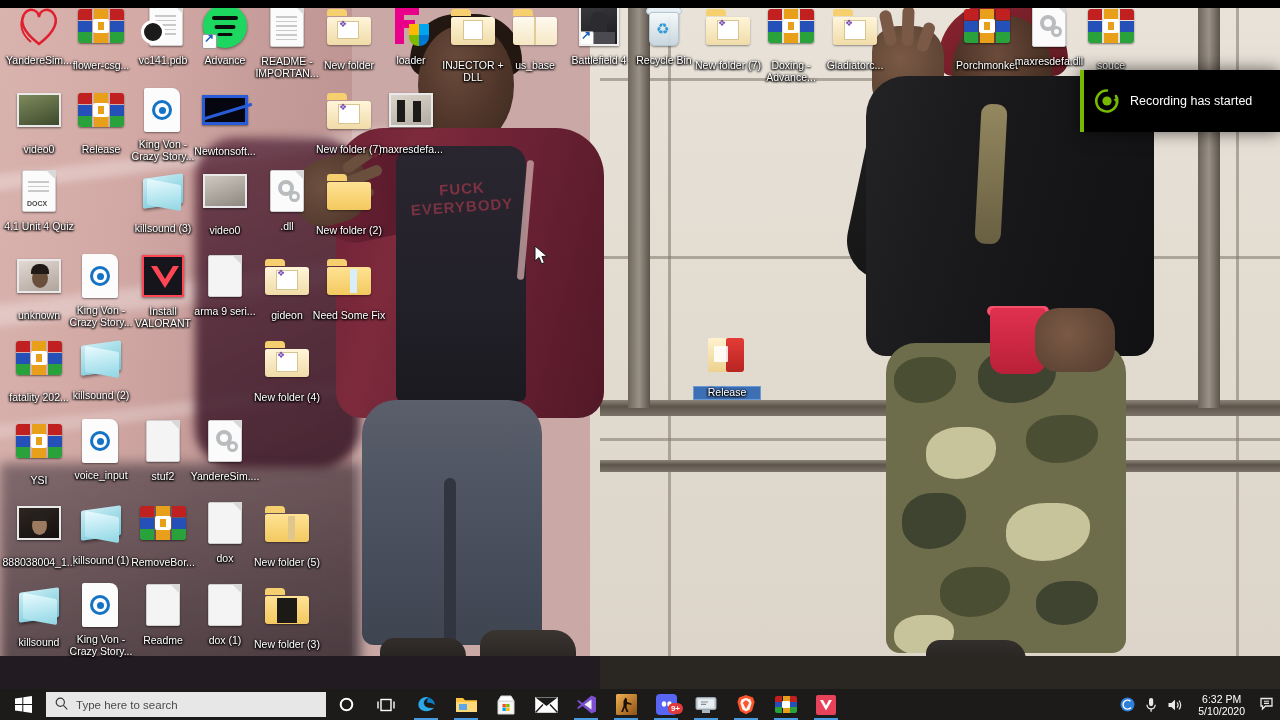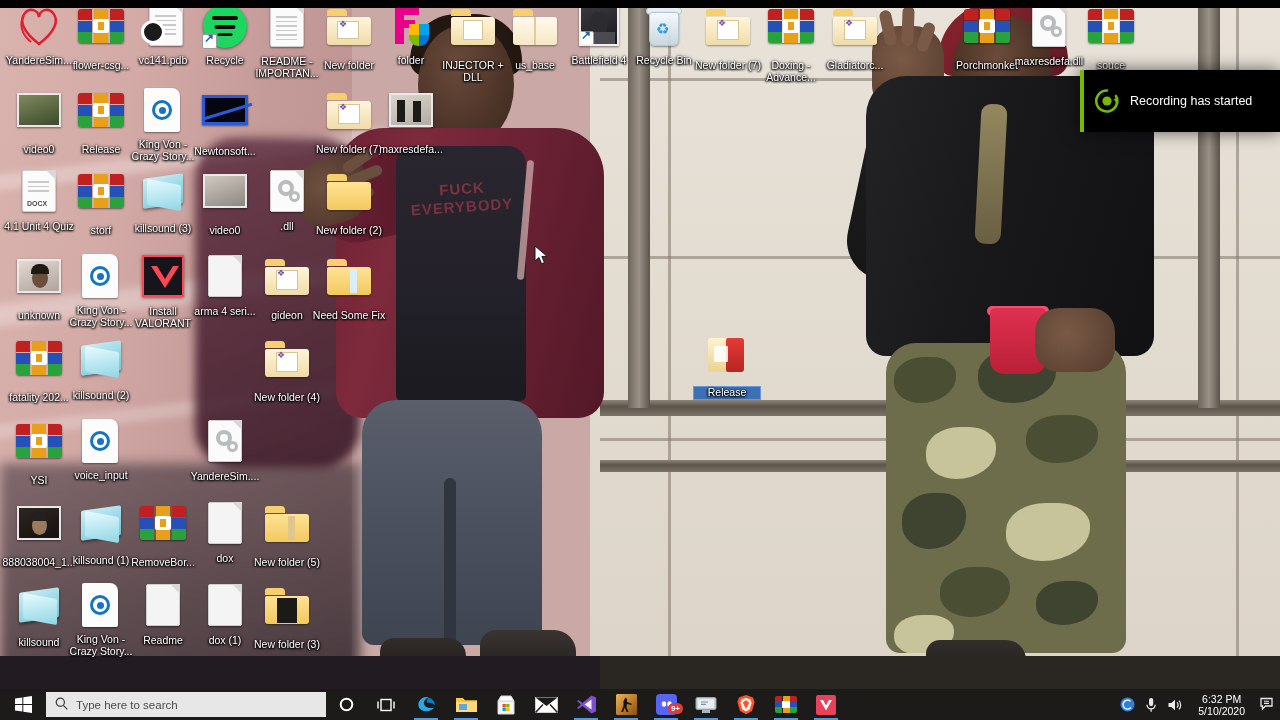--- a/index.html
+++ b/index.html
@@ -310,21 +310,21 @@
 
   <div class="icon" style="left:186px;top:2px;">
     <div class="glyph">
       <div class="spotify">
         <b style="top:12px;width:26px;height:4px;"></b>
         <b style="top:21px;width:21px;height:3.5px;"></b>
         <b style="top:29px;width:15px;height:3px;"></b>
         <span class="shortcut" style="left:-1px;bottom:-1px;"></span>
       </div>
     </div>
-    <div class="lbl">Recycle</div>
+    <div class="lbl">Advance</div>
   </div>
 
   <div class="icon" style="left:248px;top:2px;">
     <div class="glyph">
       <div class="doc" style="margin-left:7px;">
           <div class="lines">
             <b></b>
             <b></b>
             <b></b>
             <b></b>
@@ -355,21 +355,21 @@
         <div style="position:absolute;left:13px;top:2px;width:17px;height:9px;background:#e8008a;"></div>
         <div style="position:absolute;left:13px;top:16px;width:13px;height:8px;background:#e8008a;"></div>
         <div style="position:absolute;left:20px;top:20px;width:20px;height:22px;border-radius:0 0 9px 9px;overflow:hidden;">
           <div style="position:absolute;left:0;top:0;width:10px;height:11px;background:#ffb900;"></div>
           <div style="position:absolute;left:10px;top:0;width:10px;height:11px;background:#00a4ef;"></div>
           <div style="position:absolute;left:0;top:11px;width:10px;height:11px;background:#7fba00;"></div>
           <div style="position:absolute;left:10px;top:11px;width:10px;height:11px;background:#0078d4;"></div>
         </div>
       </div>
     </div>
-    <div class="lbl">folder</div>
+    <div class="lbl">loader</div>
   </div>
 
   <div class="icon" style="left:434px;top:2px;">
     <div class="glyph">
       <div class="folder">
           <div class="tab"></div>
           <div class="front" style="background:linear-gradient(180deg,#fff5da,#f0dca8)"></div>
       <div style="position:absolute;left:12px;top:11px;width:20px;height:20px;background:#fff;border:1px solid #d6c590;"></div>
         </div>
     </div>
@@ -573,251 +573,239 @@
             <b></b>
             <b></b>
             <b></b>
           </div>
         <div style="position:absolute;left:4px;bottom:4px;font-size:7px;font-weight:bold;color:#4a4a4a;">DOCX</div>
         </div>
     </div>
     <div class="lbl">4.1 Unit 4 Quiz</div>
   </div>
 
-  <div class="icon" style="left:62px;top:167px;">
+
+  <div class="icon" style="left:124px;top:167px;">
+    <div class="glyph">
+      <div class="killsound">
+          <div class="pg"></div>
+          <div class="pg2"></div>
+        </div>
+    </div>
+    <div class="lbl">killsound (3)</div>
+  </div>
+
+  <div class="icon" style="left:186px;top:167px;">
+    <div class="glyph">
+      <div class="pic" style="background:linear-gradient(160deg,#cfc9c2,#8e877f);"></div>
+    </div>
+    <div class="lbl">video0</div>
+  </div>
+
+  <div class="icon" style="left:248px;top:167px;">
+    <div class="glyph">
+      <div class="doc gearsdoc" style="margin-left:7px;">
+          <div class="g1"></div>
+          <div class="g2"></div>
+        </div>
+    </div>
+    <div class="lbl">.dll</div>
+  </div>
+
+  <div class="icon" style="left:310px;top:167px;">
+    <div class="glyph">
+      <div class="folder">
+          <div class="tab"></div>
+          <div class="front" style="background:linear-gradient(180deg,#ffe294,#f3c95f)"></div>
+        </div>
+    </div>
+    <div class="lbl">New folder (2)</div>
+  </div>
+
+  <div class="icon" style="left:0px;top:252px;">
+    <div class="glyph">
+      <div class="pic" style="background:linear-gradient(160deg,#e2d9d2,#b0a49c);">
+        <div style="position:absolute;left:13px;top:7px;width:16px;height:20px;border-radius:50%;background:#6b4f3d;"></div>
+        <div style="position:absolute;left:12px;top:3px;width:18px;height:10px;border-radius:8px 8px 0 0;background:#1f1a16;"></div>
+      </div>
+    </div>
+    <div class="lbl">unknown</div>
+  </div>
+
+  <div class="icon" style="left:62px;top:252px;">
+    <div class="glyph">
+      <div class="kingvon" style="margin-left:5px;">
+          <div class="ring"></div>
+          <div class="dot"></div>
+        </div>
+    </div>
+    <div class="lbl">King Von - Crazy Story...</div>
+  </div>
+
+  <div class="icon" style="left:124px;top:252px;">
+    <div class="glyph">
+        <div class="valorant"></div>
+      </div>
+    <div class="lbl">Install VALORANT</div>
+  </div>
+
+  <div class="icon" style="left:186px;top:252px;">
+    <div class="glyph">
+      <div class="doc" style="margin-left:7px;background:#f4f4f4;"></div>
+    </div>
+    <div class="lbl">arma 9 seri...</div>
+  </div>
+
+  <div class="icon" style="left:248px;top:252px;">
+    <div class="glyph">
+      <div class="folder">
+          <div class="tab"></div>
+          <div class="front" style="background:linear-gradient(180deg,#fff5da,#f0dca8)"></div>
+      <div style="position:absolute;left:11px;top:11px;width:22px;height:20px;background:#fff;border:1px solid #d6c590;"></div>
+      <div style="position:absolute;left:12px;top:9px;font-size:9px;color:#7a4fb0;">❖</div>
+        </div>
+    </div>
+    <div class="lbl">gideon</div>
+  </div>
+
+  <div class="icon" style="left:310px;top:252px;">
+    <div class="glyph">
+      <div class="folder">
+          <div class="tab"></div>
+          <div class="front" style="background:linear-gradient(180deg,#ffe294,#f3c95f)"></div>
+      <div style="position:absolute;left:23px;top:10px;width:7px;height:24px;background:#d9eefb;"></div>
+        </div>
+    </div>
+    <div class="lbl">Need Some Fix</div>
+  </div>
+
+  <div class="icon" style="left:0px;top:334px;">
     <div class="glyph">
       <div class="winrar">
         <i style="left:0;top:0;background:#c02020"></i>
           <i style="left:16px;top:0;background:#e8a01a"></i>
           <i style="left:32px;top:0;background:#c02020"></i>
         <i style="left:0;top:12px;background:#2550b8"></i>
           <i style="left:16px;top:12px;background:#e8a01a"></i>
           <i style="left:32px;top:12px;background:#2550b8"></i>
         <i style="left:0;top:23px;background:#2aa23c"></i>
           <i style="left:16px;top:23px;background:#e8a01a"></i>
           <i style="left:32px;top:23px;background:#2aa23c"></i>
         <i style="left:15px;top:10px;width:16px;height:14px;background:#fff;border-radius:2px"></i>
         <i style="left:20px;top:13px;width:6px;height:8px;background:#e8a01a"></i>
       </div>
     </div>
-    <div class="lbl">storf</div>
-  </div>
-
-  <div class="icon" style="left:124px;top:167px;">
+    <div class="lbl">fatality 202...</div>
+  </div>
+
+  <div class="icon" style="left:62px;top:334px;">
     <div class="glyph">
       <div class="killsound">
           <div class="pg"></div>
           <div class="pg2"></div>
         </div>
     </div>
-    <div class="lbl">killsound (3)</div>
-  </div>
-
-  <div class="icon" style="left:186px;top:167px;">
-    <div class="glyph">
-      <div class="pic" style="background:linear-gradient(160deg,#cfc9c2,#8e877f);"></div>
-    </div>
-    <div class="lbl">video0</div>
-  </div>
-
-  <div class="icon" style="left:248px;top:167px;">
-    <div class="glyph">
-      <div class="doc gearsdoc" style="margin-left:7px;">
-          <div class="g1"></div>
-          <div class="g2"></div>
-        </div>
-    </div>
-    <div class="lbl">.dll</div>
-  </div>
-
-  <div class="icon" style="left:310px;top:167px;">
-    <div class="glyph">
-      <div class="folder">
-          <div class="tab"></div>
-          <div class="front" style="background:linear-gradient(180deg,#ffe294,#f3c95f)"></div>
-        </div>
-    </div>
-    <div class="lbl">New folder (2)</div>
-  </div>
-
-  <div class="icon" style="left:0px;top:252px;">
-    <div class="glyph">
-      <div class="pic" style="background:linear-gradient(160deg,#e2d9d2,#b0a49c);">
-        <div style="position:absolute;left:13px;top:7px;width:16px;height:20px;border-radius:50%;background:#6b4f3d;"></div>
-        <div style="position:absolute;left:12px;top:3px;width:18px;height:10px;border-radius:8px 8px 0 0;background:#1f1a16;"></div>
-      </div>
-    </div>
-    <div class="lbl">unknown</div>
-  </div>
-
-  <div class="icon" style="left:62px;top:252px;">
+    <div class="lbl">killsound (2)</div>
+  </div>
+
+
+  <div class="icon" style="left:248px;top:334px;">
+    <div class="glyph">
+      <div class="folder">
+          <div class="tab"></div>
+          <div class="front" style="background:linear-gradient(180deg,#fff5da,#f0dca8)"></div>
+      <div style="position:absolute;left:11px;top:11px;width:22px;height:20px;background:#fff;border:1px solid #d6c590;"></div>
+      <div style="position:absolute;left:12px;top:9px;font-size:9px;color:#7a4fb0;">❖</div>
+        </div>
+    </div>
+    <div class="lbl">New folder (4)</div>
+  </div>
+
+  <div class="icon" style="left:62px;top:417px;">
     <div class="glyph">
       <div class="kingvon" style="margin-left:5px;">
           <div class="ring"></div>
           <div class="dot"></div>
         </div>
     </div>
-    <div class="lbl">King Von - Crazy Story...</div>
-  </div>
-
-  <div class="icon" style="left:124px;top:252px;">
-    <div class="glyph">
-        <div class="valorant"></div>
-      </div>
-    <div class="lbl">Install VALORANT</div>
-  </div>
-
-  <div class="icon" style="left:186px;top:252px;">
-    <div class="glyph">
-      <div class="doc" style="margin-left:7px;background:#f4f4f4;"></div>
-    </div>
-    <div class="lbl">arma 4 seri...</div>
-  </div>
-
-  <div class="icon" style="left:248px;top:252px;">
-    <div class="glyph">
-      <div class="folder">
-          <div class="tab"></div>
-          <div class="front" style="background:linear-gradient(180deg,#fff5da,#f0dca8)"></div>
-      <div style="position:absolute;left:11px;top:11px;width:22px;height:20px;background:#fff;border:1px solid #d6c590;"></div>
-      <div style="position:absolute;left:12px;top:9px;font-size:9px;color:#7a4fb0;">❖</div>
-        </div>
-    </div>
-    <div class="lbl">gideon</div>
-  </div>
-
-  <div class="icon" style="left:310px;top:252px;">
-    <div class="glyph">
-      <div class="folder">
-          <div class="tab"></div>
-          <div class="front" style="background:linear-gradient(180deg,#ffe294,#f3c95f)"></div>
-      <div style="position:absolute;left:23px;top:10px;width:7px;height:24px;background:#d9eefb;"></div>
-        </div>
-    </div>
-    <div class="lbl">Need Some Fix</div>
-  </div>
-
-  <div class="icon" style="left:0px;top:334px;">
+    <div class="lbl">voice_input</div>
+  </div>
+
+  <div class="icon" style="left:0px;top:417px;">
     <div class="glyph">
       <div class="winrar">
         <i style="left:0;top:0;background:#c02020"></i>
           <i style="left:16px;top:0;background:#e8a01a"></i>
           <i style="left:32px;top:0;background:#c02020"></i>
         <i style="left:0;top:12px;background:#2550b8"></i>
           <i style="left:16px;top:12px;background:#e8a01a"></i>
           <i style="left:32px;top:12px;background:#2550b8"></i>
         <i style="left:0;top:23px;background:#2aa23c"></i>
           <i style="left:16px;top:23px;background:#e8a01a"></i>
           <i style="left:32px;top:23px;background:#2aa23c"></i>
         <i style="left:15px;top:10px;width:16px;height:14px;background:#fff;border-radius:2px"></i>
         <i style="left:20px;top:13px;width:6px;height:8px;background:#e8a01a"></i>
       </div>
     </div>
-    <div class="lbl">fatality 202...</div>
-  </div>
-
-  <div class="icon" style="left:62px;top:334px;">
+    <div class="lbl">YSI</div>
+  </div>
+
+  <div class="icon" style="left:124px;top:417px;">
+    <div class="glyph">
+      <div class="doc" style="margin-left:7px;background:#f4f4f4;"></div>
+    </div>
+    <div class="lbl">stuf2</div>
+  </div>
+
+  <div class="icon" style="left:186px;top:417px;">
+    <div class="glyph">
+      <div class="doc gearsdoc" style="margin-left:7px;">
+          <div class="g1"></div>
+          <div class="g2"></div>
+        </div>
+    </div>
+    <div class="lbl">YandereSim....</div>
+  </div>
+
+  <div class="icon" style="left:0px;top:499px;">
+    <div class="glyph">
+      <div class="pic" style="background:linear-gradient(160deg,#2e2520,#151110);">
+        <div style="position:absolute;left:13px;top:8px;width:15px;height:19px;border-radius:50%;background:#9c7a5f;"></div>
+        <div style="position:absolute;left:12px;top:4px;width:17px;height:9px;border-radius:8px 8px 0 0;background:#24201d;"></div>
+      </div>
+    </div>
+    <div class="lbl">888038004_1...</div>
+  </div>
+
+  <div class="icon" style="left:62px;top:499px;">
     <div class="glyph">
       <div class="killsound">
           <div class="pg"></div>
           <div class="pg2"></div>
         </div>
     </div>
-    <div class="lbl">killsound (2)</div>
-  </div>
-
-
-  <div class="icon" style="left:248px;top:334px;">
-    <div class="glyph">
-      <div class="folder">
-          <div class="tab"></div>
-          <div class="front" style="background:linear-gradient(180deg,#fff5da,#f0dca8)"></div>
-      <div style="position:absolute;left:11px;top:11px;width:22px;height:20px;background:#fff;border:1px solid #d6c590;"></div>
-      <div style="position:absolute;left:12px;top:9px;font-size:9px;color:#7a4fb0;">❖</div>
-        </div>
-    </div>
-    <div class="lbl">New folder (4)</div>
-  </div>
-
-  <div class="icon" style="left:62px;top:417px;">
-    <div class="glyph">
-      <div class="kingvon" style="margin-left:5px;">
-          <div class="ring"></div>
-          <div class="dot"></div>
-        </div>
-    </div>
-    <div class="lbl">voice_input</div>
-  </div>
-
-  <div class="icon" style="left:0px;top:417px;">
+    <div class="lbl">killsound (1)</div>
+  </div>
+
+  <div class="icon" style="left:124px;top:499px;">
     <div class="glyph">
       <div class="winrar">
         <i style="left:0;top:0;background:#c02020"></i>
           <i style="left:16px;top:0;background:#e8a01a"></i>
           <i style="left:32px;top:0;background:#c02020"></i>
         <i style="left:0;top:12px;background:#2550b8"></i>
           <i style="left:16px;top:12px;background:#e8a01a"></i>
           <i style="left:32px;top:12px;background:#2550b8"></i>
         <i style="left:0;top:23px;background:#2aa23c"></i>
           <i style="left:16px;top:23px;background:#e8a01a"></i>
           <i style="left:32px;top:23px;background:#2aa23c"></i>
         <i style="left:15px;top:10px;width:16px;height:14px;background:#fff;border-radius:2px"></i>
         <i style="left:20px;top:13px;width:6px;height:8px;background:#e8a01a"></i>
       </div>
     </div>
-    <div class="lbl">YSI</div>
-  </div>
-
-
-  <div class="icon" style="left:186px;top:417px;">
-    <div class="glyph">
-      <div class="doc gearsdoc" style="margin-left:7px;">
-          <div class="g1"></div>
-          <div class="g2"></div>
-        </div>
-    </div>
-    <div class="lbl">YandereSim....</div>
-  </div>
-
-  <div class="icon" style="left:0px;top:499px;">
-    <div class="glyph">
-      <div class="pic" style="background:linear-gradient(160deg,#2e2520,#151110);">
-        <div style="position:absolute;left:13px;top:8px;width:15px;height:19px;border-radius:50%;background:#9c7a5f;"></div>
-        <div style="position:absolute;left:12px;top:4px;width:17px;height:9px;border-radius:8px 8px 0 0;background:#24201d;"></div>
-      </div>
-    </div>
-    <div class="lbl">888038004_1...</div>
-  </div>
-
-  <div class="icon" style="left:62px;top:499px;">
-    <div class="glyph">
-      <div class="killsound">
-          <div class="pg"></div>
-          <div class="pg2"></div>
-        </div>
-    </div>
-    <div class="lbl">killsound (1)</div>
-  </div>
-
-  <div class="icon" style="left:124px;top:499px;">
-    <div class="glyph">
-      <div class="winrar">
-        <i style="left:0;top:0;background:#c02020"></i>
-          <i style="left:16px;top:0;background:#e8a01a"></i>
-          <i style="left:32px;top:0;background:#c02020"></i>
-        <i style="left:0;top:12px;background:#2550b8"></i>
-          <i style="left:16px;top:12px;background:#e8a01a"></i>
-          <i style="left:32px;top:12px;background:#2550b8"></i>
-        <i style="left:0;top:23px;background:#2aa23c"></i>
-          <i style="left:16px;top:23px;background:#e8a01a"></i>
-          <i style="left:32px;top:23px;background:#2aa23c"></i>
-        <i style="left:15px;top:10px;width:16px;height:14px;background:#fff;border-radius:2px"></i>
-        <i style="left:20px;top:13px;width:6px;height:8px;background:#e8a01a"></i>
-      </div>
-    </div>
     <div class="lbl">RemoveBor...</div>
   </div>
 
   <div class="icon" style="left:186px;top:499px;">
     <div class="glyph">
       <div class="doc" style="margin-left:7px;background:#f4f4f4;"></div>
     </div>
     <div class="lbl">dox</div>
   </div>
 

